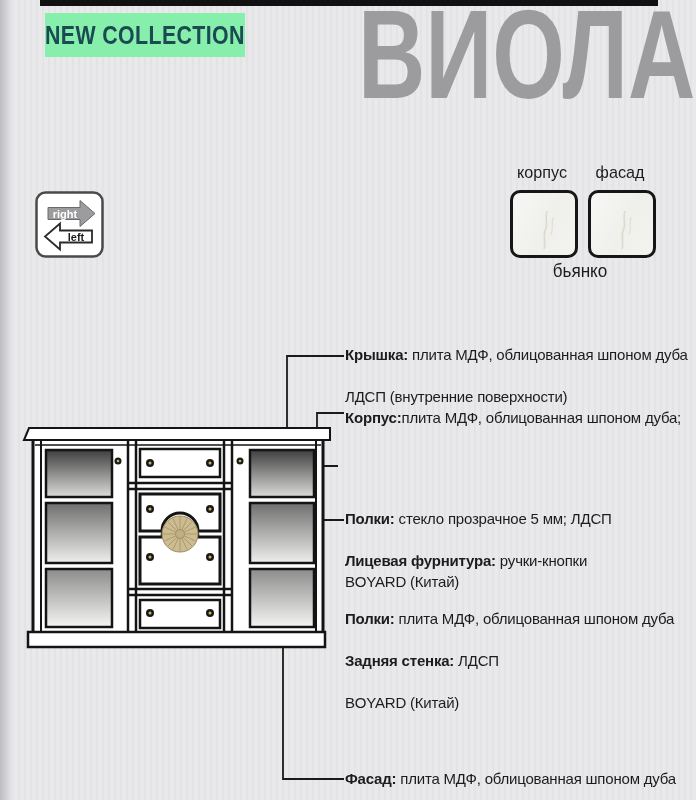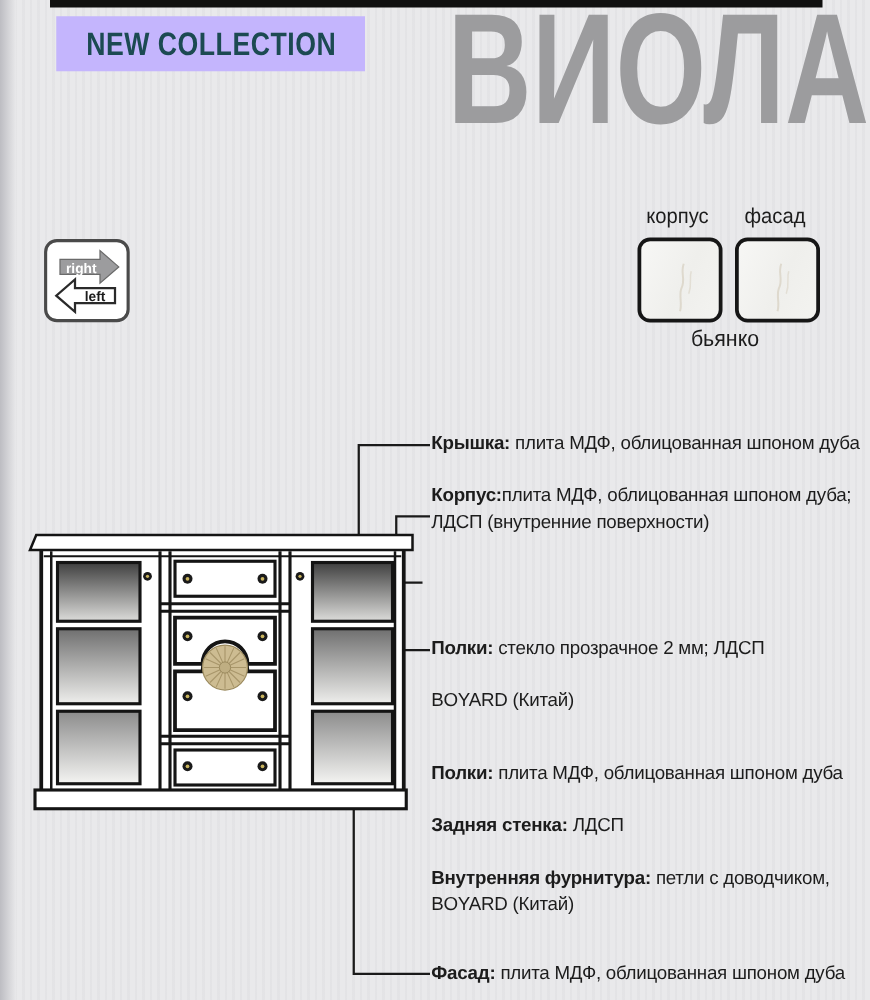--- a/index.html
+++ b/index.html
@@ -14,22 +14,22 @@
     background:repeating-linear-gradient(90deg, rgba(130,130,140,0.055) 0 2px, rgba(255,255,255,0) 2px 6px);
   }
   .page-edge{
     position:absolute;left:0;top:0;width:13px;height:800px;
     background:linear-gradient(90deg,#bdbdc2,#e9e9eb);
   }
   .top-bar{
     position:absolute;left:40px;top:0;width:618px;height:6px;background:#101010;
   }
   .badge{
-    position:absolute;left:45px;top:13px;width:247px;height:44px;
-    background:#c4b5fd;display:flex;align-items:center;justify-content:center;
+    position:absolute;left:45px;top:13px;width:200px;height:44px;
+    background:#86efac;display:flex;align-items:center;justify-content:center;
   }
   .badge span{
     font-weight:bold;font-size:26px;color:#1c4a52;letter-spacing:0.5px;
     transform:scaleX(0.82);white-space:nowrap;
   }
   .big-title{
     position:absolute;left:358px;top:-8px;
     font-weight:bold;font-size:126px;line-height:1;color:#9c9c9e;
     transform:scaleX(0.74);transform-origin:left top;white-space:nowrap;
   }
@@ -199,43 +199,43 @@
         <circle cx="240" cy="461" r="1.3"></circle>
     </g>
   </g>
 </svg>
 
 <div class="spec" style="top:345px">
   <div class="line"><b>Крышка:</b><span> плита МДФ, облицованная шпоном дуба</span></div>
 </div>
 
 <div class="spec" style="top:387px">
+  <div class="line">ЛДСП (внутренние поверхности)</div>
   <div class="line"><b>Корпус:</b><span>плита МДФ, облицованная шпоном дуба;</span></div>
-  <div class="line">ЛДСП (внутренние поверхности)</div>
 </div>
 
 <div class="spec" style="top:450px">
 </div>
 
 <div class="spec" style="top:509px">
-  <div class="line"><b>Полки:</b><span> стекло прозрачное 2 мм; ЛДСП</span></div>
+  <div class="line"><b>Полки:</b><span> стекло прозрачное 5 мм; ЛДСП</span></div>
 </div>
 
 <div class="spec" style="top:551px">
+  <div class="line"><b>Лицевая фурнитура:</b><span> ручки-кнопки</span></div>
   <div class="line">BOYARD (Китай)</div>
 </div>
 
 <div class="spec" style="top:609px">
   <div class="line"><b>Полки:</b><span> плита МДФ, облицованная шпоном дуба</span></div>
 </div>
 
 <div class="spec" style="top:651px">
   <div class="line"><b>Задняя стенка:</b><span> ЛДСП</span></div>
 </div>
 
 <div class="spec" style="top:693px">
-  <div class="line"><b>Внутренняя фурнитура:</b><span> петли с доводчиком,</span></div>
   <div class="line">BOYARD (Китай)</div>
 </div>
 
 <div class="spec" style="top:769px">
   <div class="line"><b>Фасад:</b><span> плита МДФ, облицованная шпоном дуба</span></div>
 </div>
 
 </body></html>

